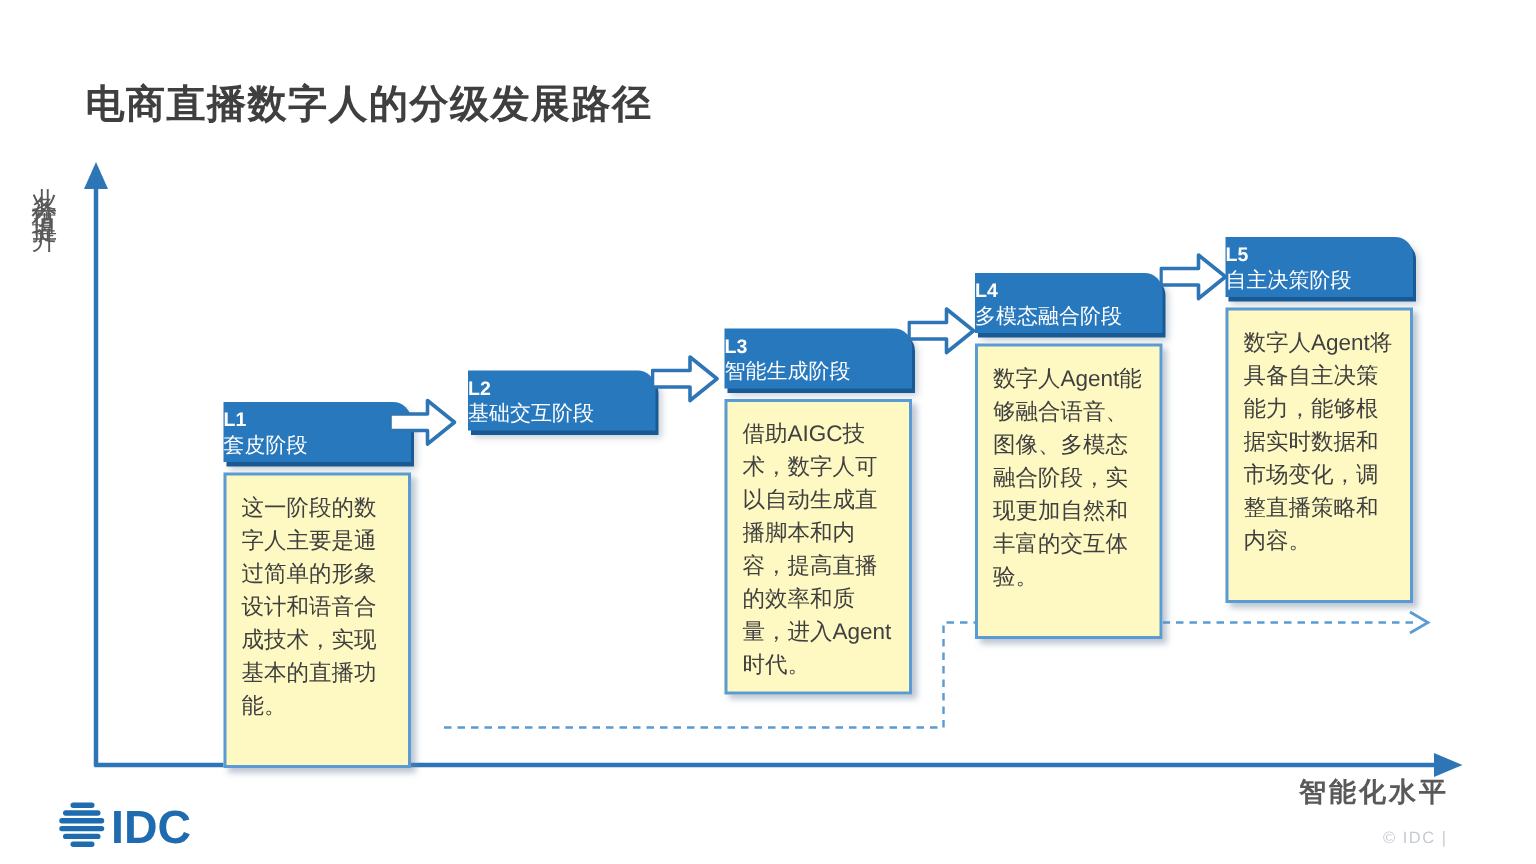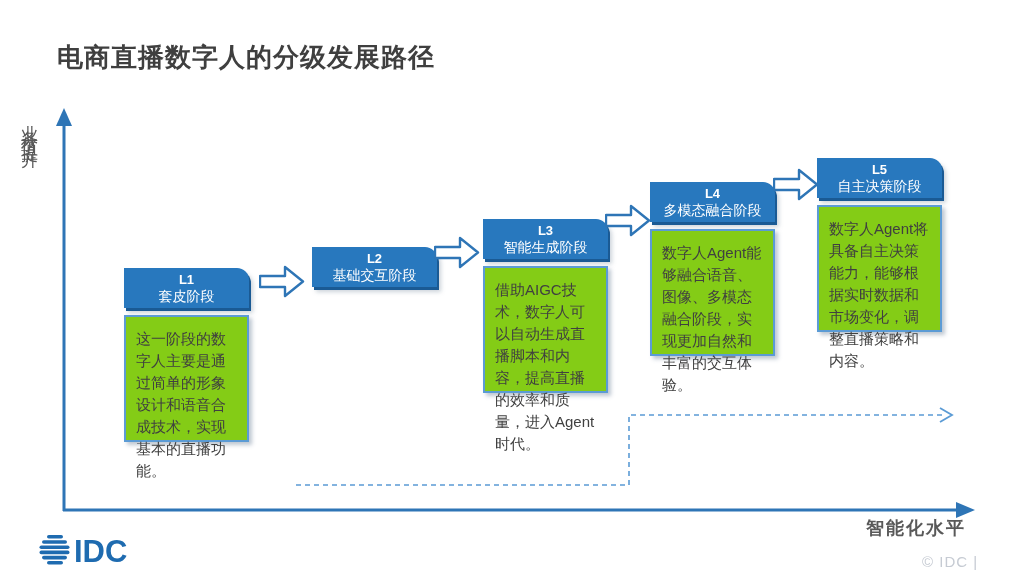--- a/index.html
+++ b/index.html
@@ -3,68 +3,68 @@
 <meta charset="utf-8">
 <style>
   html,body{margin:0;padding:0;}
   body{
     width:1024px;height:576px;position:relative;overflow:hidden;
     background:#ffffff;
     font-family:"Liberation Sans","DejaVu Sans",sans-serif;
   }
   
   .title{
-    position:absolute;left:57px;top:40px;
+    position:absolute;left:57px;top:52px;
     font-size:26px;font-weight:bold;color:#3f3f3f;letter-spacing:1px;
   }
   
   .y-label{
     position:absolute;left:21px;top:112px;
     writing-mode:vertical-rl;text-orientation:upright;
     font-size:17px;color:#595959;letter-spacing:5px;line-height:1;
   }
   .x-label{
     position:absolute;left:866px;top:516px;
     font-size:18px;color:#595959;letter-spacing:2px;font-weight:bold;
   }
   
   .axes{position:absolute;left:0;top:0;z-index:0;pointer-events:none;}
   
   .stage{position:absolute;width:125px;z-index:2;}
   .stage-header{
     height:40px;box-sizing:border-box;
     background:#2878be;border-radius:0 12px 0 0;
-    color:#ffffff;text-align:center;padding-top:3px;
+    color:#ffffff;text-align:left;padding-top:3px;
     box-shadow:2px 3px 0 #1a5a94, 4px 5px 4px rgba(110,130,150,.35);
   }
   .stage-header .lvl{font-size:13px;font-weight:bold;line-height:17px;}
   .stage-header .nm{font-size:14px;font-weight:normal;line-height:17px;}
   .stage-body{
-    margin-top:7px;height:127px;box-sizing:border-box;
-    background:#84cc16;border:2px solid #5b9bd5;
+    margin-top:7px;height:197px;box-sizing:border-box;
+    background:#fef9c3;border:2px solid #5b9bd5;
     box-shadow:3px 3px 4px rgba(110,130,155,.45);
     padding:11px 8px 0 10px;
     font-size:15px;line-height:22px;color:#404040;
   }
-  .s1{left:124px;top:268px}
+  .s1{left:149px;top:268px}
   .s2{left:312px;top:247px}
   .s3{left:483px;top:219px}
   .s4{left:650px;top:182px}
   .s5{left:817px;top:158px}
   
   .flow-arrow{position:absolute;z-index:3;}
   .a1{left:259px;top:265px}
   .a2{left:434px;top:236px}
   .a3{left:605px;top:204px}
   .a4{left:773px;top:168px}
   
   .logo{position:absolute;left:38px;top:533px;}
   .copyright{
     position:absolute;left:922px;top:553px;
-    font-size:15px;color:#c6cbd3;letter-spacing:1px;
+    font-size:11px;color:#c6cbd3;letter-spacing:1px;
   }
 </style>
 </head>
 <body>
 
 <svg class="axes" width="1024" height="576" viewBox="0 0 1024 576">
 
   <line x1="64" y1="511" x2="64" y2="122" stroke="#2e75b6" stroke-width="3"></line>
   <polygon points="64,108 56,126 72,126" fill="#2e75b6"></polygon>
 

